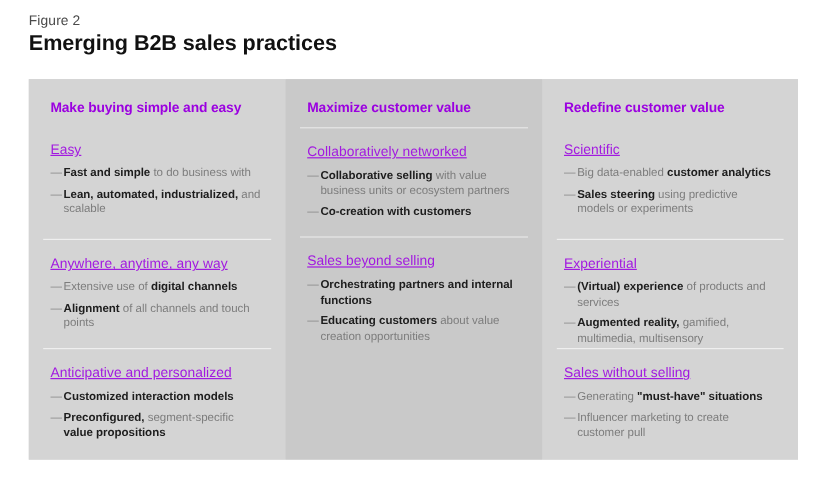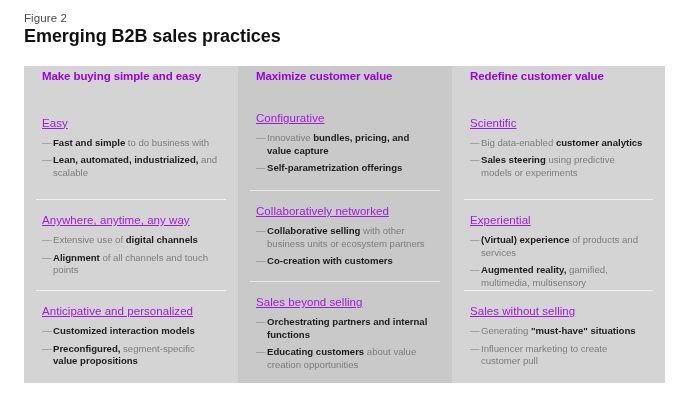--- a/index.html
+++ b/index.html
@@ -63,21 +63,21 @@
     display: flex;
     flex-direction: column;
   }
   .col-0 { width: 214px; background: #d4d4d4; }
   .col-1 { width: 214px; background: #c9c9c9; }
   .col-2 { width: 213px; background: #d4d4d4; }
 
   .col-head {
     height: 40px;
     box-sizing: border-box;
-    padding: 4px 18px 0 18px;
+    padding: 18px 18px 0 18px;
     font-size: 11.5px;
     font-weight: 700;
     color: #9b00e0;
     letter-spacing: -0.1px;
     white-space: nowrap;
   }
 
   .cell {
     box-sizing: border-box;
     padding: 14px 20px 10px 18px;
@@ -170,31 +170,24 @@
         <div class="cell r2">
           <div class="cell-title">Anticipative and personalized</div>
           <ul class="bullets">
             <li><b>Customized interaction models</b></li>
             <li><b>Preconfigured,</b><span> segment-specific </span><b>value propositions</b></li>
           </ul>
         </div>
       </div>
       <div class="col col-1">
         <div class="col-head">Maximize customer value</div>
-        <div class="cell r0">
-          <div class="cell-title">Configurative</div>
-          <ul class="bullets">
-            <li><span>Innovative </span><b>bundles, pricing, and value capture</b></li>
-            <li><b>Self-parametrization offerings</b></li>
-          </ul>
-        </div>
         <div class="cell r1">
           <div class="cell-title">Collaboratively networked</div>
           <ul class="bullets">
-            <li><b>Collaborative selling</b><span> with other business units or ecosystem partners</span></li>
+            <li><b>Collaborative selling</b><span> with value business units or ecosystem partners</span></li>
             <li><b>Co-creation with customers</b></li>
           </ul>
         </div>
         <div class="cell r2">
           <div class="cell-title">Sales beyond selling</div>
           <ul class="bullets">
             <li><b>Orchestrating partners and internal functions</b></li>
             <li><b>Educating customers</b><span> about value creation opportunities</span></li>
           </ul>
         </div>

